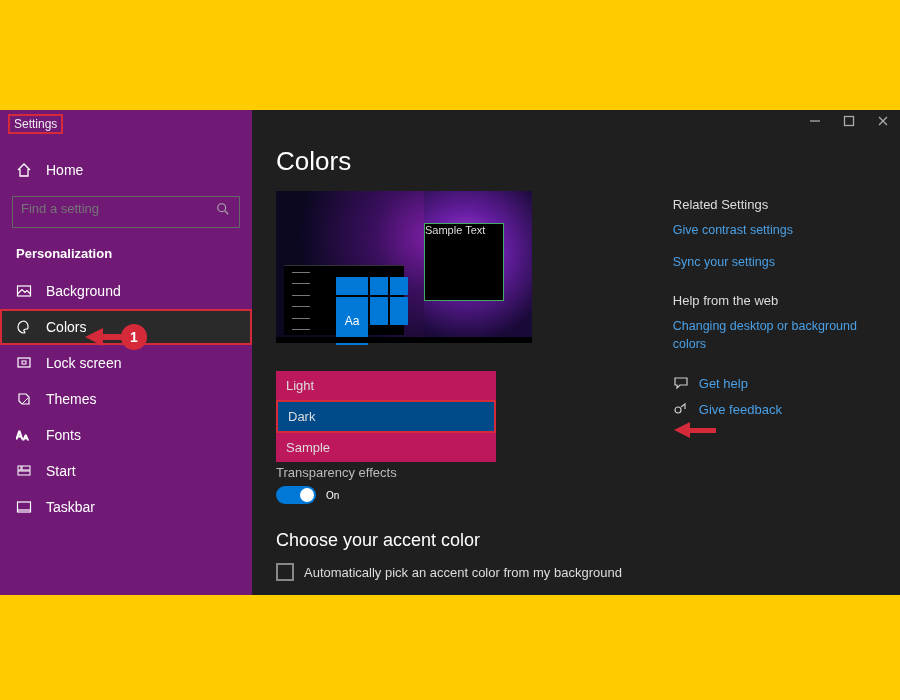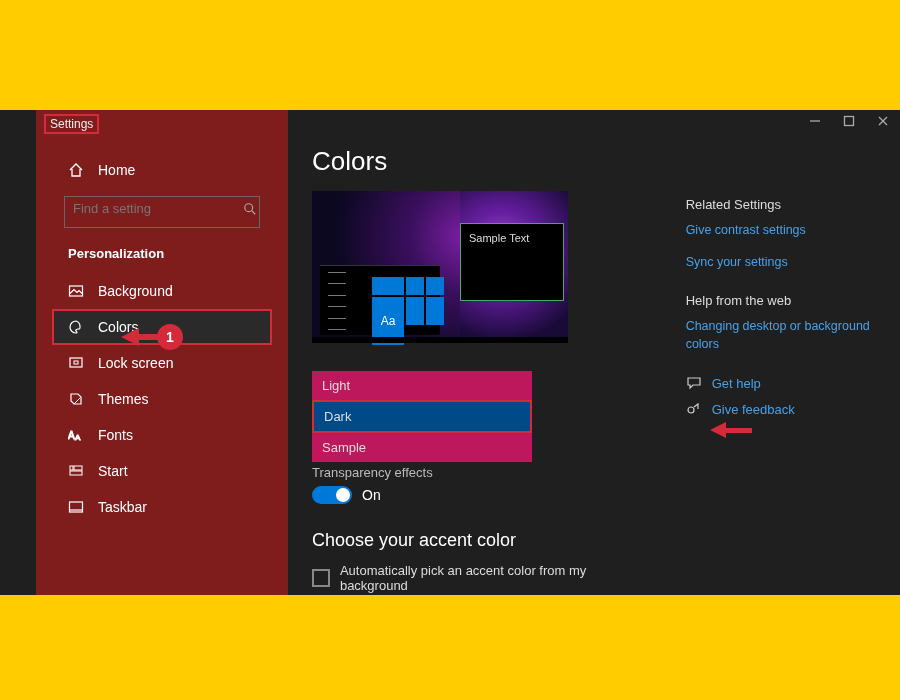--- a/index.html
+++ b/index.html
@@ -1,18 +1,18 @@
 <!DOCTYPE html>
 <html><head>
 <meta charset="utf-8">
 <style>
 * { margin: 0; padding: 0; box-sizing: border-box; font-family: "Segoe UI", Arial, sans-serif; }
 body { background: #ffcc00; width: 900px; height: 700px; overflow: hidden; }
 .frame { position: absolute; left: 0; top: 110px; width: 900px; height: 485px; background: #1f1f1f; display: flex; }
-.sidebar { width: 252px; background: #7f1d1d; color: #fff; padding: 10px 16px; position: relative; margin-left: 36px; }
+.sidebar { width: 252px; background: #701a75; color: #fff; padding: 10px 0; position: relative; }
 .app-title { position: absolute; top: 4px; left: 8px; font-size: 12px; font-weight: 400; color: #eee; border: 2px solid #d42a3a; padding: 1px 4px; }
 .home { display:flex; align-items:flex-start; gap:14px; padding:8px 16px; margin-top:34px; font-size:14px; color:#fff;}
 .search { margin: 10px 12px 12px; display:flex; align-items:flex-start; border:1px solid #666; padding:4px 8px; height:32px; justify-content:space-between; }
 .search input { background:transparent; border:none; color:#999; font-size:13px; width:170px; outline:none; }
 .category { padding: 6px 16px 12px; font-size:13px; color:#fff; font-weight:600; }
 .nav-item { display:flex; align-items:center; gap:14px; padding:10px 16px; font-size:14px; color:#fff; position:relative; }
 .nav-item.active { background:#2a2a2a; }
 .nav-item .hl { position:absolute; inset:0; border:2px solid #d42a3a; }
 .icon { width:16px; height:16px; display:inline-flex; align-items:center; justify-content:center; fill:#fff; stroke:#fff; }
 
@@ -26,34 +26,34 @@
 .right-col { width:205px; font-size:12.5px; }
 
 .preview { width:256px; height:152px; background: radial-gradient(circle at 60% 30%, #7c1fa4 0%, #3a0f5e 30%, #0b0820 70%); position:relative; margin-bottom:28px;}
 .preview .start { position:absolute; left:8px; bottom:8px; width:120px; height:70px; background:#000; border-top:1px solid #333;}
 .preview .start .col { position:absolute; left:8px; top:6px; width:18px; height:58px; display:flex; flex-direction:column; justify-content:space-between;}
 .preview .start .col div { height:1px; background:#777; }
 .preview .tiles { position:absolute; left:60px; bottom:8px; width:74px; height:58px; display:grid; grid-template-columns:32px 18px 18px; grid-template-rows:18px 28px 18px; gap:2px;}
 .preview .tiles div { background:#0078d7; }
 .preview .tiles .big { grid-row: span 2; grid-column: span 1; display:flex; align-items:center; justify-content:center; font-size:12px; color:#fff;}
 .preview .taskline { position:absolute; bottom:0; left:0; right:0; height:6px; background:#000;}
-.preview .popup { position:absolute; top:32px; left:148px; width:104px; height:78px; background:#000; border:1px solid #4a6; padding:8px; font-size:11px; color:#ddd;}
+.preview .popup { position:absolute; top:32px; left:148px; width:80px; height:78px; background:#000; border:1px solid #4a6; font-size:11px; color:#ddd;}
 .preview .nebula { position:absolute; top:0; right:0; width:108px; height:152px; background: radial-gradient(circle at 40% 40%, #c05be8 0%, #6a1fa8 35%, #1a0a3a 80%); opacity:.9;}
 
 .dropdown { width:220px; background:#be185d; font-size:13px; position:relative; }
 .dropdown .opt { padding:7px 10px; color:#ddd; }
 .dropdown .opt.light { }
 .dropdown .opt.dark { background:#004a8a; border:2px solid #d42a3a; }
 .dropdown .opt.custom { }
 
 .trans-label { font-size:13px; color:#bbb; margin-top:3px; }
 .toggle-row { display:flex; align-items:center; gap:10px; margin-top:6px;}
 .toggle { width:40px; height:18px; border-radius:10px; background:#0078d7; position:relative;}
 .toggle .knob { position:absolute; right:2px; top:2px; width:14px; height:14px; border-radius:50%; background:#fff;}
-.toggle-text { font-size:14px; color:#fff;}
+.toggle-text { font-size:10px; color:#fff;}
 
 .section-h2 { font-size:18px; font-weight:400; margin-top:26px; margin-bottom:12px;}
 .checkbox-row { display:flex; align-items:center; gap:10px; font-size:13px; color:#ddd;}
 .checkbox { width:18px; height:18px; border:2px solid #888; }
 
 .right-col .rs-title { font-size:13px; color:#ddd; margin-bottom:10px; margin-top:6px;}
 .right-col a.link { color:#4aa0e6; text-decoration:none; display:block; margin-bottom:14px; line-height:1.4;}
 .right-col .help-row { display:flex; align-items:center; gap:10px; margin-bottom:10px; font-size:13px; color:#4aa0e6;}
 .right-col .help-row .hicon { width:16px; height:16px; fill:#ddd; stroke:#ddd;}
 

